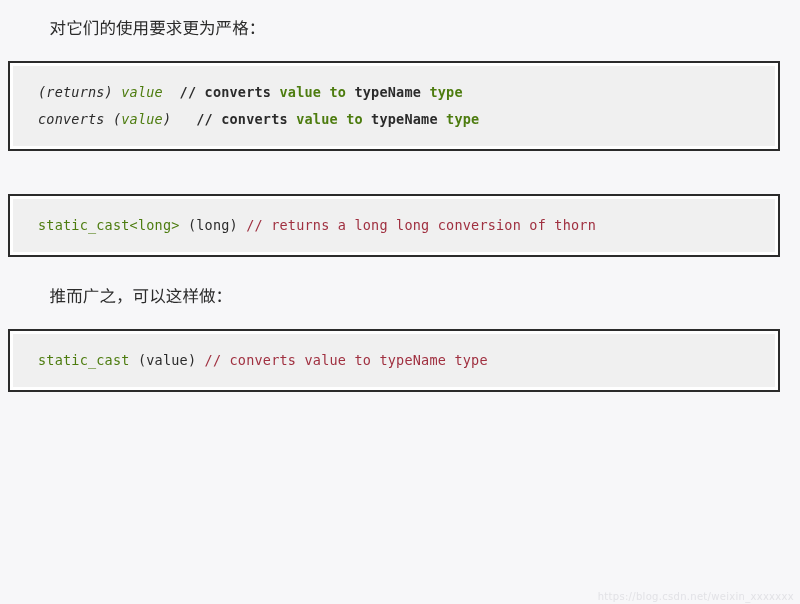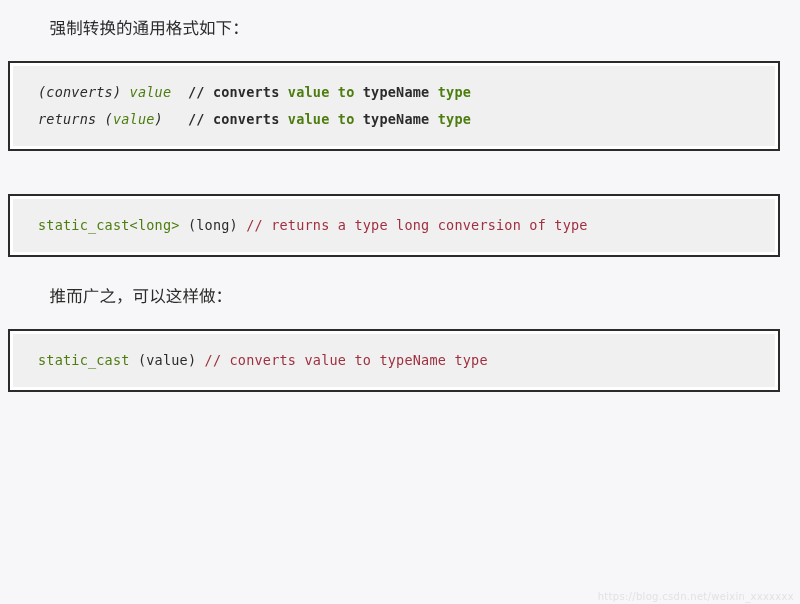--- a/index.html
+++ b/index.html
@@ -97,45 +97,45 @@
     pointer-events: none;
   }
 </style>
 </head>
 <body>
 
 <div class="page">
 
   <div class="spacer-sm"></div>
 
-  <p class="lead-line">强制转换的通用格式如下：</p>
+  <p class="lead-line">对它们的使用要求更为严格：</p>
 
   <div class="spacer-md"></div>
 
   <div class="code-block block-ital">
     <div class="code-inner">
 
-      <div class="code-line"><span class="tok-plain">(converts) </span><span class="tok-kw">value</span><span class="tok-plain noital">  // converts </span><span class="tok-kw noital">value</span><span class="tok-plain noital"> </span><span class="tok-kw noital">to</span><span class="tok-plain noital"> typeName </span><span class="tok-kw noital">type</span></div>
+      <div class="code-line"><span class="tok-plain">(returns) </span><span class="tok-kw">value</span><span class="tok-plain noital">  // converts </span><span class="tok-kw noital">value</span><span class="tok-plain noital"> </span><span class="tok-kw noital">to</span><span class="tok-plain noital"> typeName </span><span class="tok-kw noital">type</span></div>
 
-      <div class="code-line"><span class="tok-plain">returns (</span><span class="tok-kw">value</span><span class="tok-plain">)</span><span class="tok-plain noital">   // converts </span><span class="tok-kw noital">value</span><span class="tok-plain noital"> </span><span class="tok-kw noital">to</span><span class="tok-plain noital"> typeName </span><span class="tok-kw noital">type</span></div>
+      <div class="code-line"><span class="tok-plain">converts (</span><span class="tok-kw">value</span><span class="tok-plain">)</span><span class="tok-plain noital">   // converts </span><span class="tok-kw noital">value</span><span class="tok-plain noital"> </span><span class="tok-kw noital">to</span><span class="tok-plain noital"> typeName </span><span class="tok-kw noital">type</span></div>
 
     </div>
   </div>
 
   <div class="spacer-lg"></div>
 
 
   <div class="spacer-sm"></div>
 
 
   <div class="spacer-md"></div>
 
   <div class="code-block">
     <div class="code-inner">
-      <div class="code-line"><span class="tok-kw">static_cast</span><span class="tok-kw">&lt;long&gt;</span><span class="tok-plain"> (long) </span><span class="tok-com">// returns a type long conversion of type</span></div>
+      <div class="code-line"><span class="tok-kw">static_cast</span><span class="tok-kw">&lt;long&gt;</span><span class="tok-plain"> (long) </span><span class="tok-com">// returns a long long conversion of thorn</span></div>
     </div>
   </div>
 
   <div class="spacer-lg"></div>
 
   <p class="lead-line">推而广之，可以这样做：</p>
 
   <div class="spacer-md"></div>
 
   <div class="code-block">

